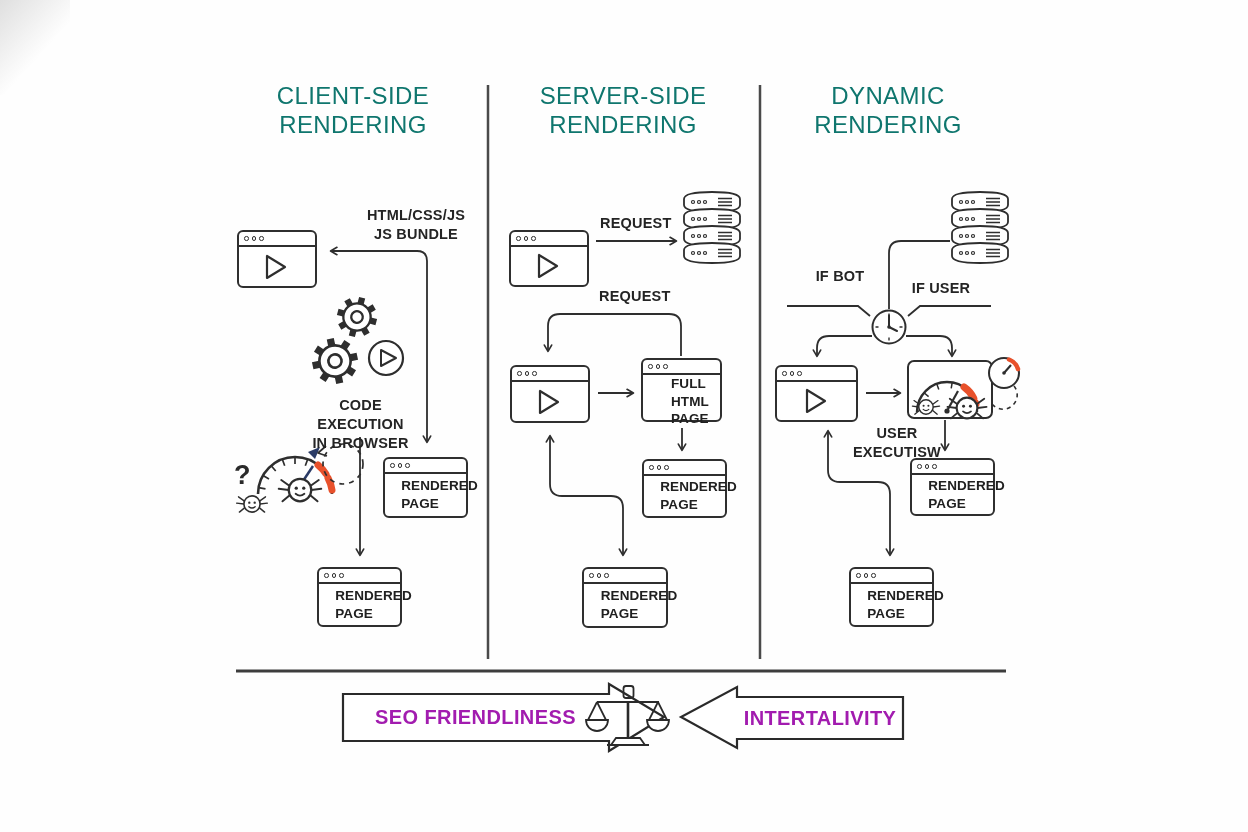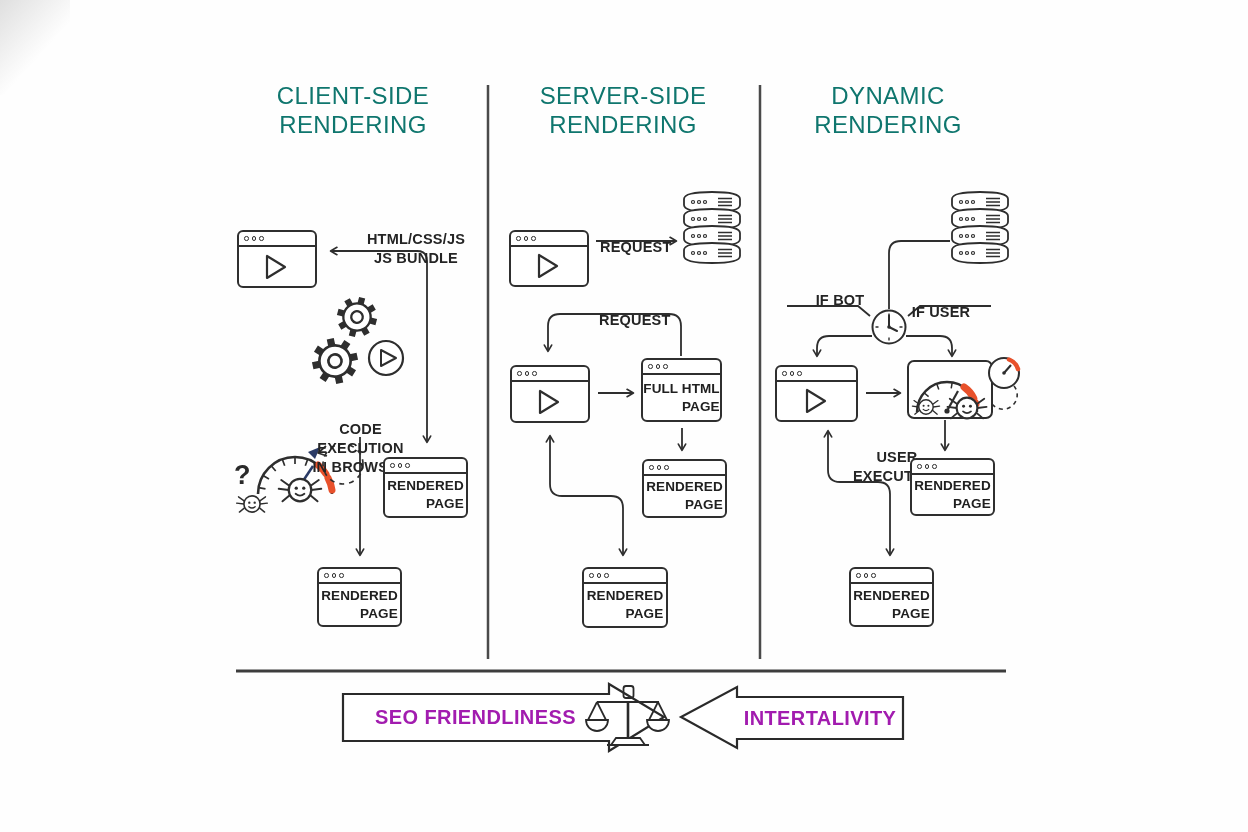--- a/index.html
+++ b/index.html
@@ -5,31 +5,31 @@
   html,body{margin:0;padding:0;background:#ffffff;}
   .stage{position:relative;width:1248px;height:832px;background:#fefefe;overflow:hidden;
          font-family:"Liberation Sans", sans-serif;color:#1e1e1e;}
   .corner-smudge{position:absolute;left:0;top:0;width:70px;height:95px;
          background:linear-gradient(132deg, rgba(105,105,105,.55) 0%, rgba(255,255,255,0) 58%);
          opacity:.38;}
   svg.overlay{position:absolute;left:0;top:0;}
   .hdr{position:absolute;text-align:center;font-size:24px;line-height:1.2;font-weight:500;
        letter-spacing:.4px;color:#0f766e;white-space:pre-line;}
   .lbl{position:absolute;text-align:center;font-size:14.5px;font-weight:600;letter-spacing:.2px;
-       color:#242424;white-space:pre-line;line-height:1.32;margin-top:24px;}
+       color:#242424;white-space:pre-line;line-height:1.32;}
   .q{position:absolute;font-size:27px;font-weight:600;color:#2a2a2a;}
   .win{position:absolute;background:#ffffff;border:2px solid #2f2f2f;border-radius:6px;
        display:flex;flex-direction:column;box-sizing:border-box;}
   .win-bar{height:13px;border-bottom:2px solid #2f2f2f;display:flex;align-items:center;
        gap:3px;padding-left:5px;flex:none;}
   .win-dot{width:4.5px;height:4.5px;border:1.2px solid #2f2f2f;border-radius:50%;
        display:inline-block;box-sizing:border-box;}
   .win-body{flex:1;display:flex;align-items:center;justify-content:center;}
-  .win-label{text-align:right;font-size:13.5px;font-weight:600;line-height:1.3;
-       letter-spacing:.1px;white-space:pre-line;color:#202020;}
+  .win-label{text-align:left;font-size:13.5px;font-weight:600;line-height:1.3;
+       letter-spacing:.1px;white-space:pre-line;color:#202020;margin-left:28px;}
   .banner-text{position:absolute;display:flex;align-items:center;justify-content:center;
        font-size:20px;font-weight:600;letter-spacing:.4px;color:#a21caf;}
 </style>
 </head>
 <body>
 
 <div class="stage">
 
   <div class="corner-smudge"></div>
 

